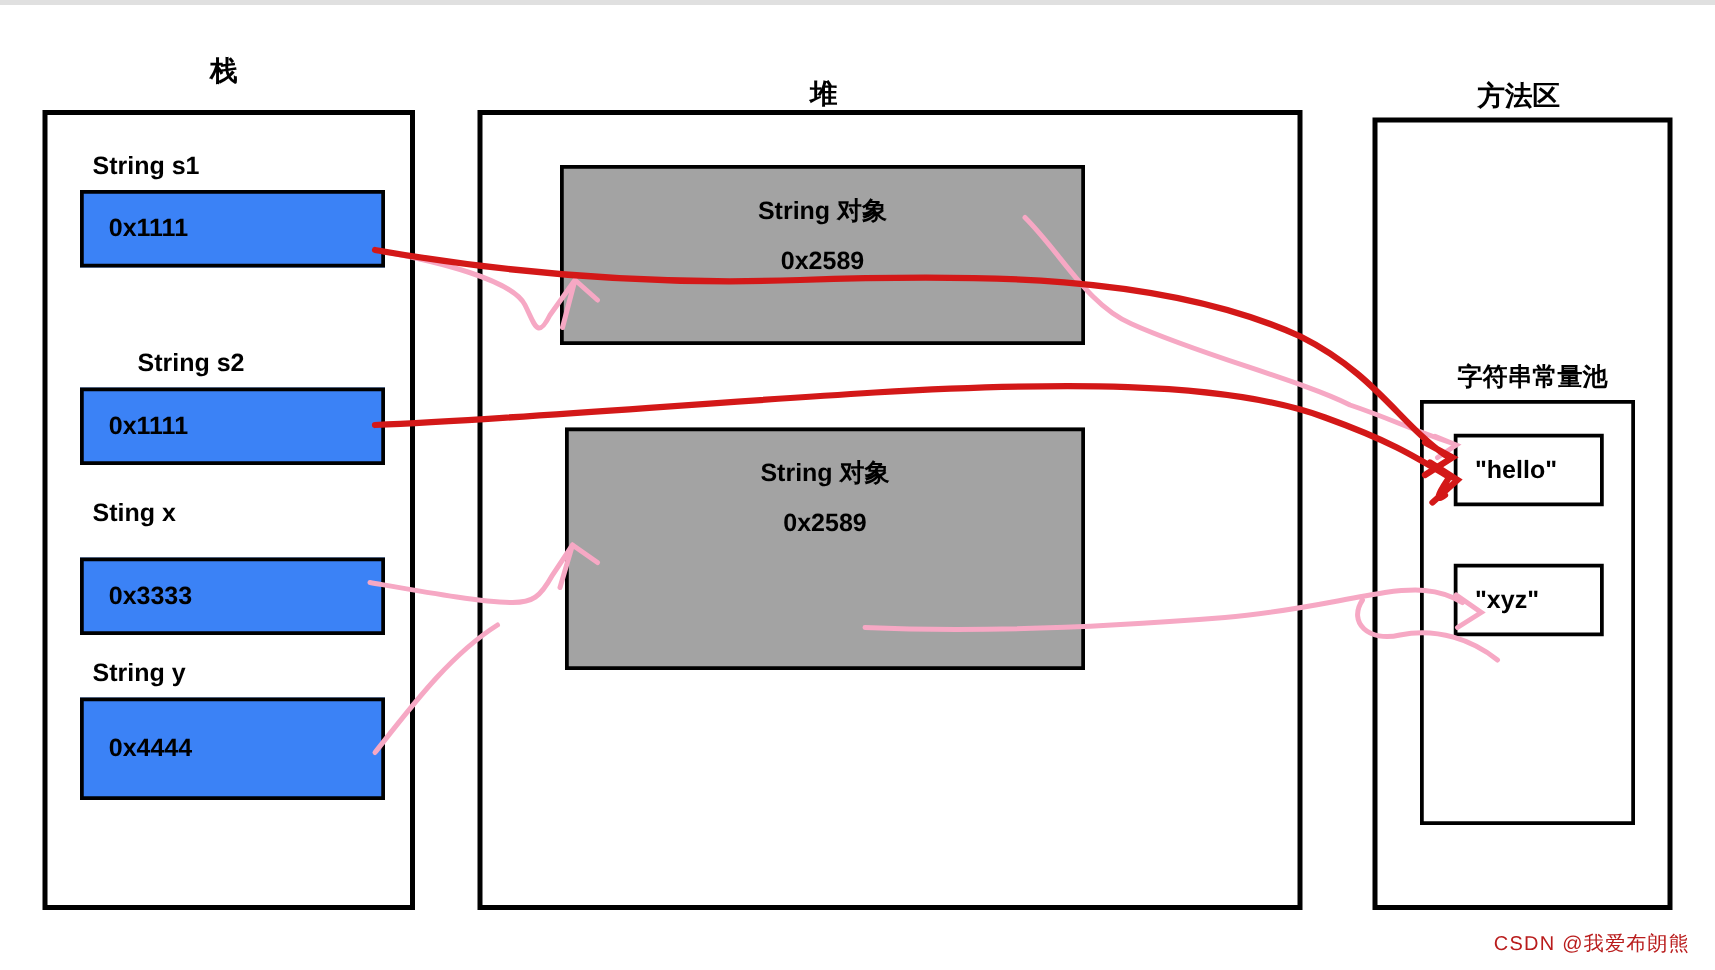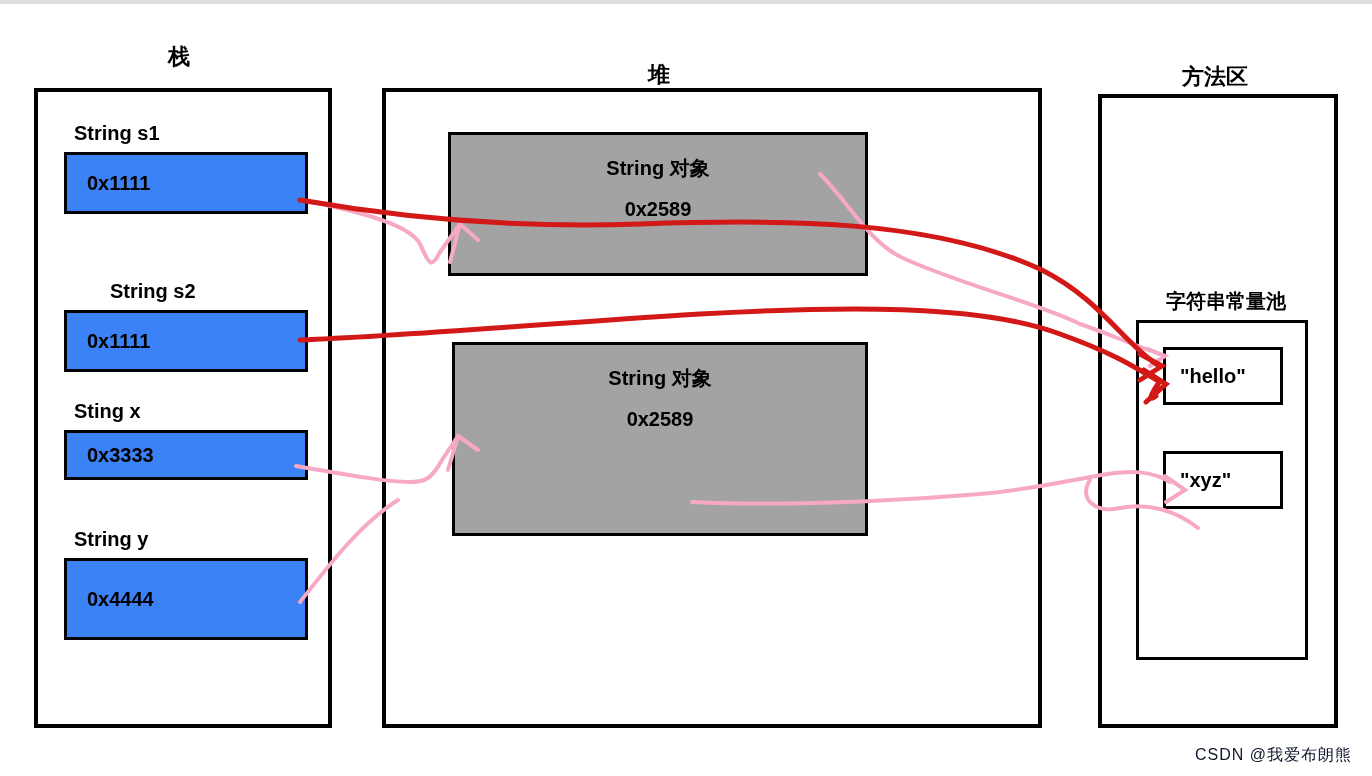--- a/index.html
+++ b/index.html
@@ -79,21 +79,21 @@
     align-items:center;
     padding-left:14px;
     font-size:20px;
     font-weight:bold;
   }
   .watermark{
     position:absolute;
     right:20px;bottom:10px;
     font-size:16px;
     font-weight:normal;
-    color:#0f172a;
+    color:#b91c1c;
     letter-spacing:1px;
   }
   svg.paths{
     position:absolute;
     left:0;top:0;
     width:1372px;height:776px;
     pointer-events:none;
   }
 </style>
 </head>
@@ -110,21 +110,21 @@
     <div class="cell-box" style="left:26px;top:60px;width:244px;height:62px;">
       <span>0x1111</span>
     </div>
 
     <div class="cell-label" style="left:36px;top:188px;margin-left:36px;">String s2</div>
     <div class="cell-box" style="left:26px;top:218px;width:244px;height:62px;">
       <span>0x1111</span>
     </div>
 
     <div class="cell-label" style="left:36px;top:308px;">Sting x</div>
-    <div class="cell-box" style="left:26px;top:338px;width:244px;height:50px;">
+    <div class="cell-box" style="left:26px;top:354px;width:244px;height:62px;">
       <span>0x3333</span>
     </div>
 
     <div class="cell-label" style="left:36px;top:436px;">String y</div>
     <div class="cell-box" style="left:26px;top:466px;width:244px;height:82px;">
       <span>0x4444</span>
     </div>
 
   </div>
 

